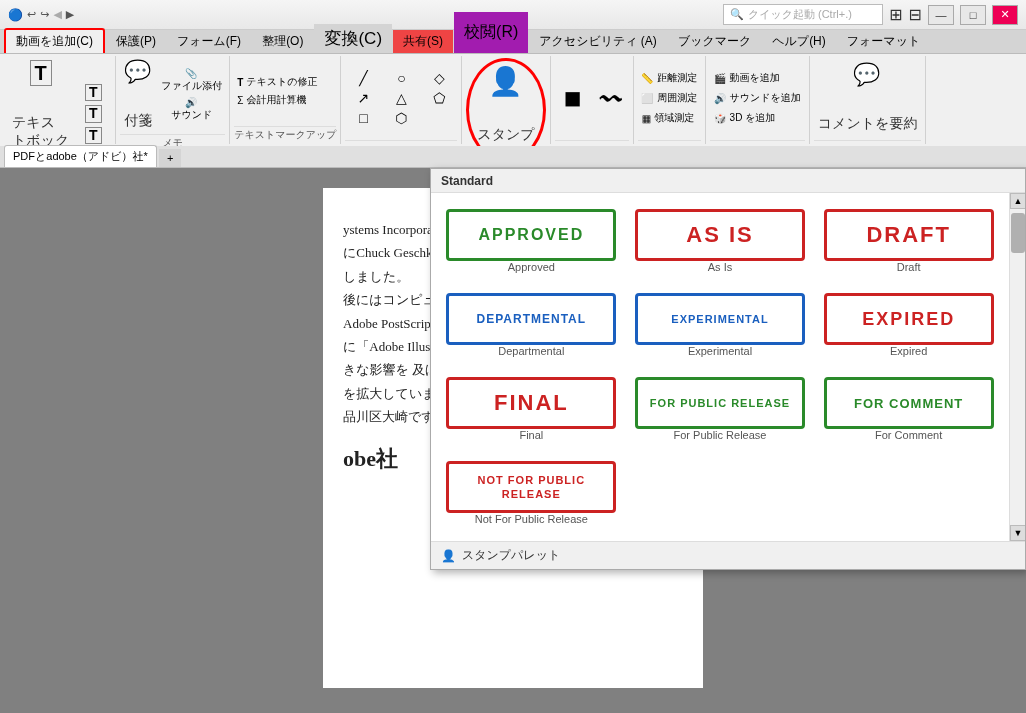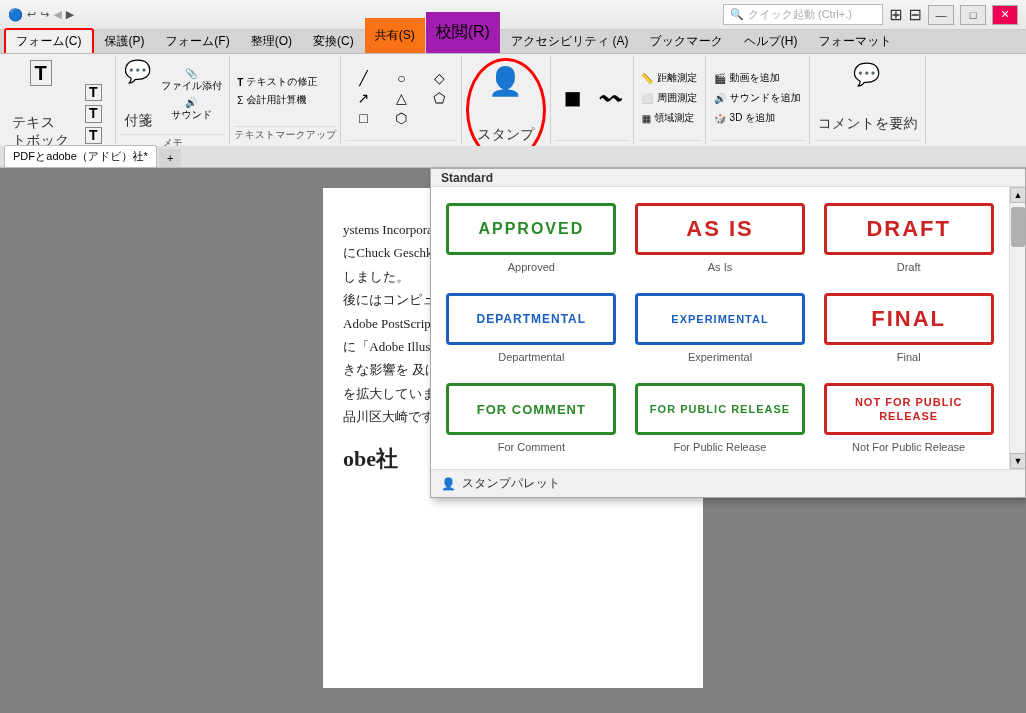--- a/index.html
+++ b/index.html
@@ -49,21 +49,21 @@
       left: 420px;
       width: 590px;
       background: white;
       border: 1px solid #aaa;
       box-shadow: 3px 3px 8px rgba(0,0,0,0.3);
       z-index: 100;
       display: flex;
       flex-direction: column;
     }
     .stamp-panel-header {
-      height: 18px;
+      height: 24px;
       background: #f0f0f0;
       border-bottom: 1px solid #ddd;
       display: flex;
       align-items: center;
       padding: 0 10px;
       font-size: 12px;
       font-weight: bold;
       color: #333;
     }
     .stamp-grid {
@@ -75,21 +75,20 @@
       flex: 1;
       overflow-y: auto;
       background: white;
     }
     .stamp-cell {
       display: flex;
       flex-direction: column;
       align-items: center;
       padding: 8px 4px;
       cursor: pointer;
-      gap: 6px;
     }
 
     .stamp-img {
       width: 170px;
       height: 52px;
       display: flex;
       align-items: center;
       justify-content: center;
       border-radius: 4px;
       font-weight: bold;
@@ -219,35 +218,35 @@
     <span style="font-size:16px;">⊞</span>
     <span style="font-size:16px;">⊟</span>
     <div class="title-btn">—</div>
     <div class="title-btn">□</div>
     <div class="title-btn close">✕</div>
   </div>
 </div>
 
 <div style="background:#d4d4d4;display:flex;align-items:flex-end;height:24px;padding:0 4px;border-bottom:1px solid #bbb;">
   <div style="padding:3px 10px;font-size:12px;cursor:pointer;border:2px solid red;border-bottom:none;border-radius:3px 3px 0 0;background:#f0f0f0;margin-right:1px;">
-    <span>フォーム(C)</span>
+    <span>動画を追加(C)</span>
   </div>
   <div style="padding:3px 10px;font-size:12px;cursor:pointer;background:#d4d4d4;margin-right:1px;">
     <span>保護(P)</span>
   </div>
   <div style="padding:3px 10px;font-size:12px;cursor:pointer;background:#d4d4d4;margin-right:1px;">
     <span>フォーム(F)</span>
   </div>
   <div style="padding:3px 10px;font-size:12px;cursor:pointer;background:#d4d4d4;margin-right:1px;">
     <span>整理(O)</span>
   </div>
-  <div style="padding:3px 10px;font-size:12px;cursor:pointer;background:#d4d4d4;margin-right:1px;">
+  <div style="padding:3px 10px;font-size:17px;cursor:pointer;background:#d4d4d4;margin-right:1px;">
     <span>変換(C)</span>
   </div>
-  <div style="padding:9px 10px;font-size:12px;cursor:pointer;background:#f97316;margin-right:1px;">
+  <div style="padding:3px 10px;font-size:12px;cursor:pointer;background:#ef4444;margin-right:1px;">
     <span>共有(S)</span>
   </div>
   <div style="padding:10px 10px;font-size:16px;cursor:pointer;background:#a21caf;margin-right:1px;">
     <span>校閲(R)</span>
   </div>
   <div style="padding:3px 10px;font-size:12px;cursor:pointer;background:#d4d4d4;margin-right:1px;">
     <span>アクセシビリティ (A)</span>
   </div>
   <div style="padding:3px 10px;font-size:12px;cursor:pointer;background:#d4d4d4;margin-right:1px;">
     <span>ブックマーク</span>
@@ -485,31 +484,35 @@
         <div class="stamp-cell">
           <div class="stamp-img blue-solid" style="font-size:12px;letter-spacing:1px;">DEPARTMENTAL</div>
           <div class="stamp-name">Departmental</div>
         </div>
         <div class="stamp-cell">
           <div class="stamp-img blue-solid" style="font-size:11px;letter-spacing:1px;">EXPERIMENTAL</div>
           <div class="stamp-name">Experimental</div>
         </div>
 
         <div class="stamp-cell">
+          <div class="stamp-img red-solid" style="font-size:18px;">EXPIRED</div>
+          <div class="stamp-name">Expired</div>
+        </div>
+        <div class="stamp-cell">
           <div class="stamp-img red-solid" style="font-size:22px;">FINAL</div>
           <div class="stamp-name">Final</div>
         </div>
         <div class="stamp-cell">
+          <div class="stamp-img green-solid" style="font-size:11px;letter-spacing:1px;">FOR PUBLIC RELEASE</div>
+          <div class="stamp-name">For Public Release</div>
+        </div>
+
+        <div class="stamp-cell">
           <div class="stamp-img green-outline" style="font-size:13px;letter-spacing:1px;">FOR COMMENT</div>
           <div class="stamp-name">For Comment</div>
-        </div>
-
-        <div class="stamp-cell">
-          <div class="stamp-img green-solid" style="font-size:11px;letter-spacing:1px;">FOR PUBLIC RELEASE</div>
-          <div class="stamp-name">For Public Release</div>
         </div>
         <div class="stamp-cell">
           <div class="stamp-img red-solid" style="font-size:11px;letter-spacing:1px;text-align:center;line-height:1.3;">NOT FOR PUBLIC RELEASE</div>
           <div class="stamp-name">Not For Public Release</div>
         </div>
       </div>
 
       <div style="width:16px;display:flex;flex-direction:column;background:#f0f0f0;border-left:1px solid #ddd;">
         <div class="scroll-arrow">▲</div>
         <div class="scroll-track">

